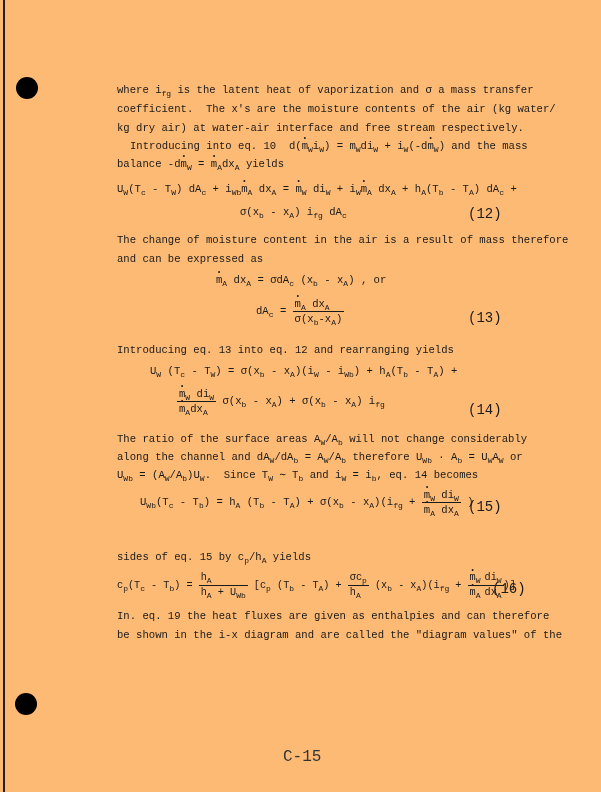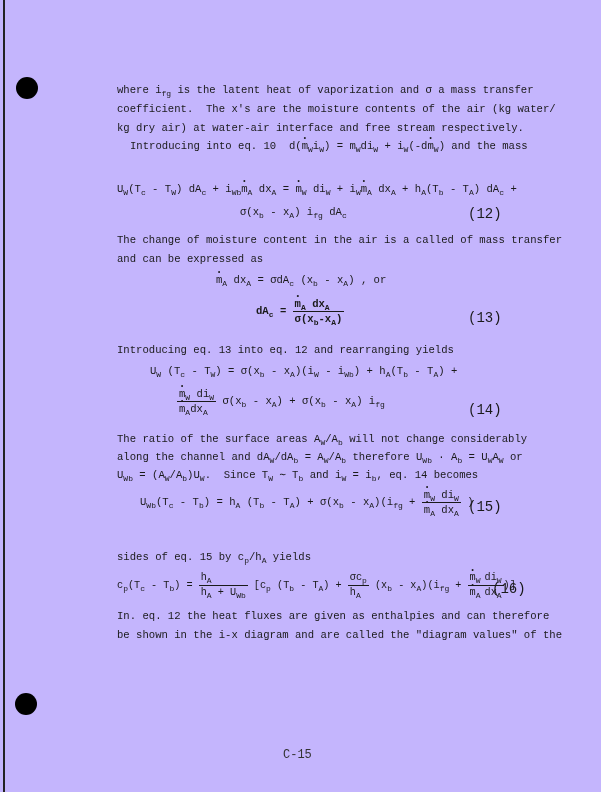--- a/index.html
+++ b/index.html
@@ -1,71 +1,72 @@
 <!DOCTYPE html>
 <html><head>
 <meta charset="utf-8">
 <style>
   html, body { margin: 0; padding: 0; background: #ffffff; }
   body { width: 601px; height: 792px; position: relative; overflow: hidden;
          font-family: "Liberation Mono", "DejaVu Sans Mono", monospace; color: #1a1a1a; }
-  .page { position: absolute; left: 0; top: 0; width: 601px; height: 792px; background: #c4b5fd; }
+  .page { position: absolute; left: 0; top: 0; width: 601px; height: 792px; background: #fdba74; }
   .edge { position: absolute; left: 3px; top: 0; width: 2px; height: 792px; background: #222; }
   .hole { position: absolute; width: 22px; height: 22px; border-radius: 50%; background: #000; }
   .line { position: absolute; left: 117px; font-size: 10.6px; white-space: pre; line-height: 12px; letter-spacing: 0px; }
   sub { font-size: 8px; vertical-align: -3px; line-height: 0; }
   .dot { position: relative; display: inline-block; }
   .dot::before { content: "\2022"; position: absolute; left: 50%; top: -8px; transform: translateX(-50%); font-size: 7px; }
   .eq { position: absolute; font-size: 10.6px; white-space: pre; line-height: 12px; }
   .frac { display: inline-block; vertical-align: middle; text-align: left; }
   .frac .num { display: block; border-bottom: 1px solid #1a1a1a; padding: 0 2px 1px; }
   .frac .den { display: block; padding: 1px 2px 0; }
   .eqno { position: absolute; font-size: 14px; }
-  .footer { position: absolute; left: 283px; top: 748px; font-size: 12px; color: #333; }
+  .footer { position: absolute; left: 283px; top: 748px; font-size: 16px; color: #333; }
 </style>
 </head>
 <body>
 
 <div class="page">
   <div class="edge"></div>
   <div class="hole" style="left:16px; top:77px;"></div>
   <div class="hole" style="left:15px; top:693px;"></div>
 
   <div class="line" style="top:84px;">where i<sub>fg</sub> is the latent heat of vaporization and σ a mass transfer</div>
   <div class="line" style="top:103px;">coefficient.  The x's are the moisture contents of the air (kg water/</div>
   <div class="line" style="top:122px;">kg dry air) at water-air interface and free stream respectively.</div>
   <div class="line" style="top:140px;margin-left:13px;">Introducing into eq. 10  d(<span class="dot">m</span><sub>W</sub>i<sub>W</sub>) = m<sub>W</sub>di<sub>W</sub> + i<sub>W</sub>(-d<span class="dot">m</span><sub>W</sub>) and the mass</div>
+  <div class="line" style="top:158px;">balance -d<span class="dot">m</span><sub>W</sub> = <span class="dot">m</span><sub>A</sub>dx<sub>A</sub> yields</div>
 
   <div class="eq" style="left:117px; top:183px;">U<sub>W</sub>(T<sub>c</sub> - T<sub>W</sub>) dA<sub>c</sub> + i<sub>Wb</sub><span class="dot">m</span><sub>A</sub> dx<sub>A</sub> = <span class="dot">m</span><sub>W</sub> di<sub>W</sub> + i<sub>W</sub><span class="dot">m</span><sub>A</sub> dx<sub>A</sub> + h<sub>A</sub>(T<sub>b</sub> - T<sub>A</sub>) dA<sub>c</sub> +</div>
   <div class="eq" style="left:240px; top:206px;">σ(x<sub>b</sub> - x<sub>A</sub>) i<sub>fg</sub> dA<sub>c</sub></div>
   <div class="eqno" style="left:468px; top:206px;">(12)</div>
 
-  <div class="line" style="top:234px;">The change of moisture content in the air is a called of mass transfer</div>
+  <div class="line" style="top:234px;">The change of moisture content in the air is a result of mass therefore</div>
   <div class="line" style="top:253px;">and can be expressed as</div>
 
   <div class="eq" style="left:216px; top:274px;"><span class="dot">m</span><sub>A</sub> dx<sub>A</sub> = σdA<sub>c</sub> (x<sub>b</sub> - x<sub>A</sub>) , or</div>
 
-  <div class="eq" style="left:256px; top:298px;font-weight:bold;">dA<sub>c</sub> = <span class="frac"><span class="num"><span class="dot">m</span><sub>A</sub> dx<sub>A</sub></span><span class="den">σ(x<sub>b</sub>-x<sub>A</sub>)</span></span></div>
+  <div class="eq" style="left:256px; top:298px;">dA<sub>c</sub> = <span class="frac"><span class="num"><span class="dot">m</span><sub>A</sub> dx<sub>A</sub></span><span class="den">σ(x<sub>b</sub>-x<sub>A</sub>)</span></span></div>
   <div class="eqno" style="left:468px; top:310px;">(13)</div>
 
   <div class="line" style="top:344px;">Introducing eq. 13 into eq. 12 and rearranging yields</div>
 
   <div class="eq" style="left:150px; top:365px;">U<sub>W</sub> (T<sub>c</sub> - T<sub>W</sub>) = σ(x<sub>b</sub> - x<sub>A</sub>)(i<sub>W</sub> - i<sub>Wb</sub>) + h<sub>A</sub>(T<sub>b</sub> - T<sub>A</sub>) +</div>
   <div class="eq" style="left:177px; top:388px;"><span class="frac"><span class="num"><span class="dot">m</span><sub>W</sub> di<sub>W</sub></span><span class="den"><span class="dot">m</span><sub>A</sub>dx<sub>A</sub></span></span> σ(x<sub>b</sub> - x<sub>A</sub>) + σ(x<sub>b</sub> - x<sub>A</sub>) i<sub>fg</sub></div>
   <div class="eqno" style="left:468px; top:402px;">(14)</div>
 
   <div class="line" style="top:433px;">The ratio of the surface areas A<sub>W</sub>/A<sub>b</sub> will not change considerably</div>
   <div class="line" style="top:451px;">along the channel and dA<sub>W</sub>/dA<sub>b</sub> = A<sub>W</sub>/A<sub>b</sub> therefore U<sub>Wb</sub> · A<sub>b</sub> = U<sub>W</sub>A<sub>W</sub> or</div>
   <div class="line" style="top:469px;">U<sub>Wb</sub> = (A<sub>W</sub>/A<sub>b</sub>)U<sub>W</sub>.  Since T<sub>W</sub> ∼ T<sub>b</sub> and i<sub>W</sub> = i<sub>b</sub>, eq. 14 becomes</div>
 
   <div class="eq" style="left:140px; top:489px;">U<sub>Wb</sub>(T<sub>c</sub> - T<sub>b</sub>) = h<sub>A</sub> (T<sub>b</sub> - T<sub>A</sub>) + σ(x<sub>b</sub> - x<sub>A</sub>)(i<sub>fg</sub> + <span class="frac"><span class="num"><span class="dot">m</span><sub>W</sub> di<sub>W</sub></span><span class="den"><span class="dot">m</span><sub>A</sub> dx<sub>A</sub></span></span> )</div>
   <div class="eqno" style="left:468px; top:499px;">(15)</div>
 
   <div class="line" style="top:551px;">sides of eq. 15 by c<sub>p</sub>/h<sub>A</sub> yields</div>
 
   <div class="eq" style="left:117px; top:572px; font-size:10.2px;">c<sub>p</sub>(T<sub>c</sub> - T<sub>b</sub>) = <span class="frac"><span class="num">h<sub>A</sub></span><span class="den">h<sub>A</sub> + U<sub>Wb</sub></span></span> [c<sub>p</sub> (T<sub>b</sub> - T<sub>A</sub>) + <span class="frac"><span class="num">σc<sub>p</sub></span><span class="den">h<sub>A</sub></span></span> (x<sub>b</sub> - x<sub>A</sub>)(i<sub>fg</sub> + <span class="frac"><span class="num"><span class="dot">m</span><sub>W</sub></span><span class="den"><span class="dot">m</span><sub>A</sub></span></span><span class="frac"><span class="num">di<sub>W</sub></span><span class="den">dx<sub>A</sub></span></span>)]</div>
   <div class="eqno" style="left:492px; top:581px;">(16)</div>
 
-  <div class="line" style="top:610px;">In. eq. 12 the heat fluxes are given as enthalpies and can therefore</div>
+  <div class="line" style="top:610px;">In. eq. 19 the heat fluxes are given as enthalpies and can therefore</div>
   <div class="line" style="top:629px;">be shown in the i-x diagram and are called the "diagram values" of the</div>
 
   <div class="footer">C-15</div>
 </div>
 
 </body></html>

